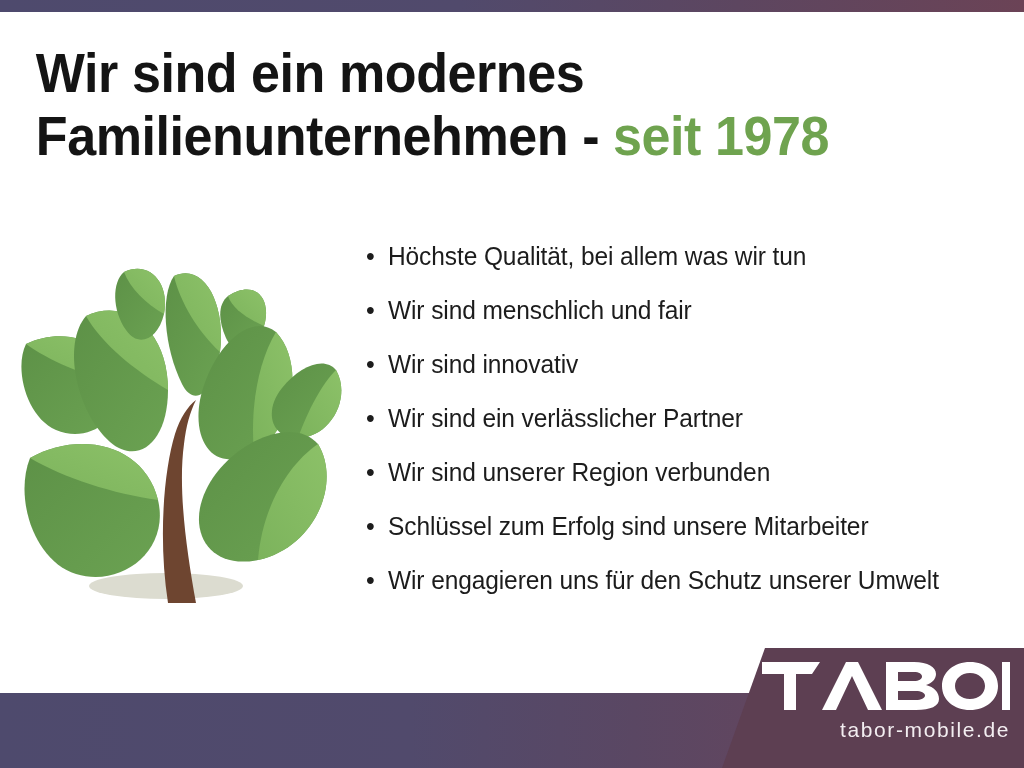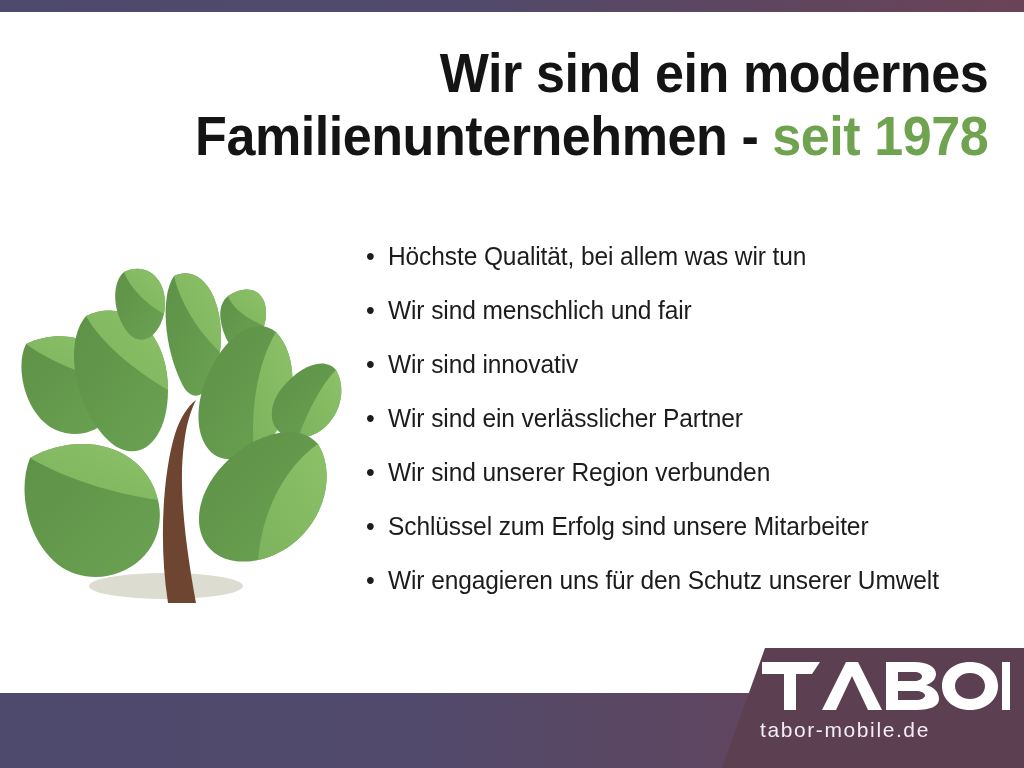--- a/index.html
+++ b/index.html
@@ -11,21 +11,21 @@
   #slide{position:relative;width:1024px;height:768px;background:#ffffff;overflow:hidden;}
 
   
   .topbar{
     position:absolute;left:0;top:0;width:1024px;height:12px;
     background:linear-gradient(90deg,#4e4a6d 0%,#514a6c 45%,#5d4660 72%,#6b4356 100%);
   }
 
   
   .title-block{
-    position:absolute;left:0;top:42px;width:1024px;text-align:right;
+    position:absolute;left:0;top:42px;width:1024px;text-align:left;
     line-height:1.12;
   }
   .title-line{
     font-size:56px;font-weight:700;color:#141414;
     letter-spacing:-0.5px;
     transform:scaleX(.93);transform-origin:center;
     white-space:nowrap;
   }
   .accent{color:#6fa34f;}
 
@@ -60,21 +60,21 @@
     position:absolute;left:700px;top:648px;width:324px;height:120px;
     background:#5d3f52;
     clip-path:polygon(22px 120px, 65px 0px, 324px 0px, 324px 120px);
   }
   .logo-mark{
     position:absolute;left:62px;top:14px;width:248px;height:48px;
   }
   .logo-mark svg{display:block;width:248px;height:48px;}
   .logo-url{
     position:absolute;left:60px;top:70px;width:250px;
-    text-align:left;
+    text-align:right;
     font-size:21px;color:#f3eef1;letter-spacing:1.6px;
     font-weight:400;
   }
 </style>
 </head>
 <body>
 
 <div id="slide">
 
   <div class="topbar"></div>

